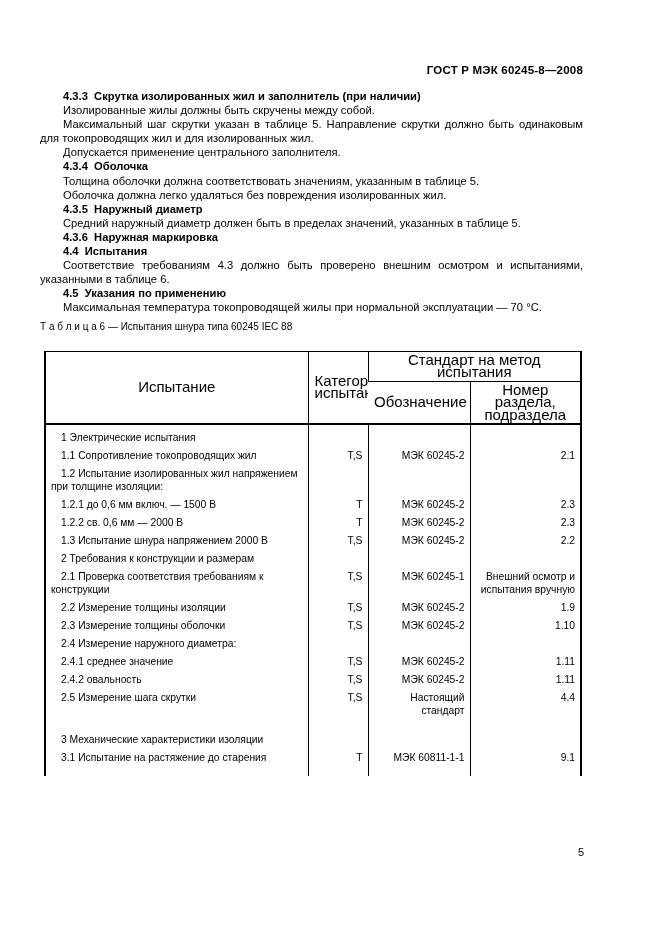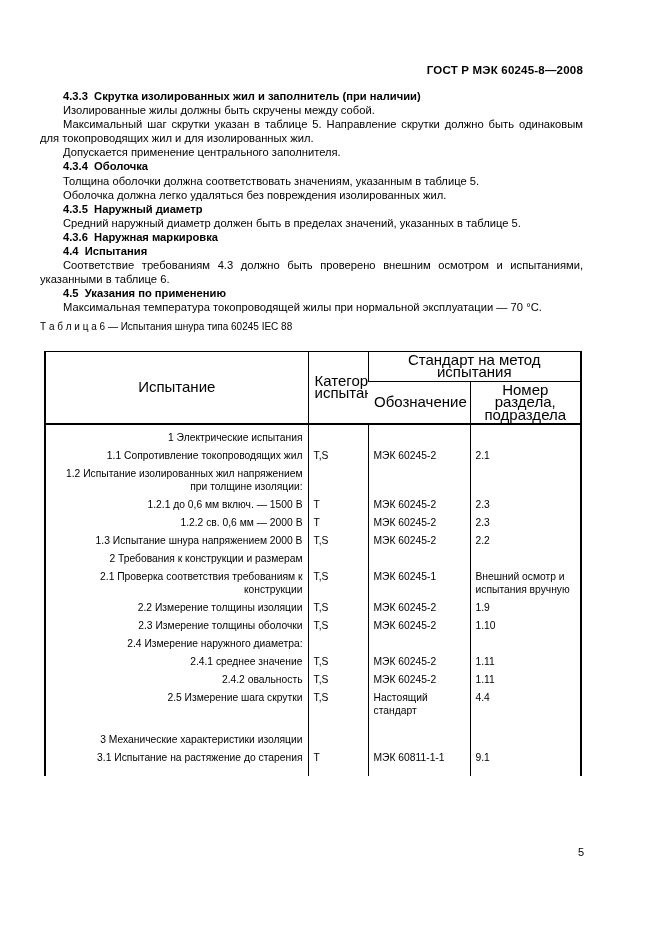--- a/index.html
+++ b/index.html
@@ -80,26 +80,26 @@
   tr.h-row1 { height: 27px; }
   tr.h-row2 { height: 33px; }
   th.h-group { border-bottom: 1.2px solid #000; }
 
   table.tbl td {
     font-size: 10.3px;
     line-height: 13px;
     padding: 2.5px 5px;
   }
   td.col-test {
-    text-align: right;
+    text-align: left;
     padding-left: 9px;
     padding-right: 8px;
     text-indent: 10px;
   }
-  td.col-category, td.col-designation, td.col-section { text-align: left; }
+  td.col-category, td.col-designation, td.col-section { text-align: right; }
   tbody tr:first-child td { padding-top: 6px; }
   tbody tr.gap-before td { padding-top: 13px; }
   tbody tr:last-child td { padding-bottom: 12px; }
 
   .page-number {
     position: absolute;
     top: 846px; right: 77px;
     font-size: 11px;
   }
 </style>

